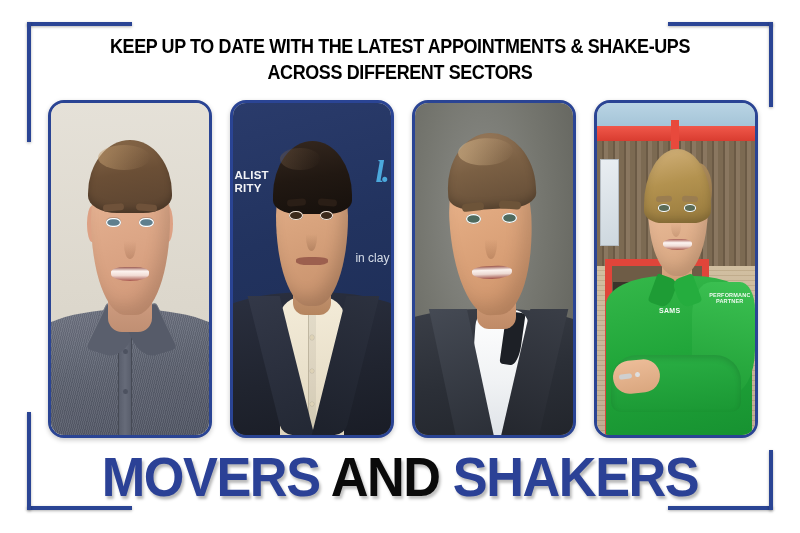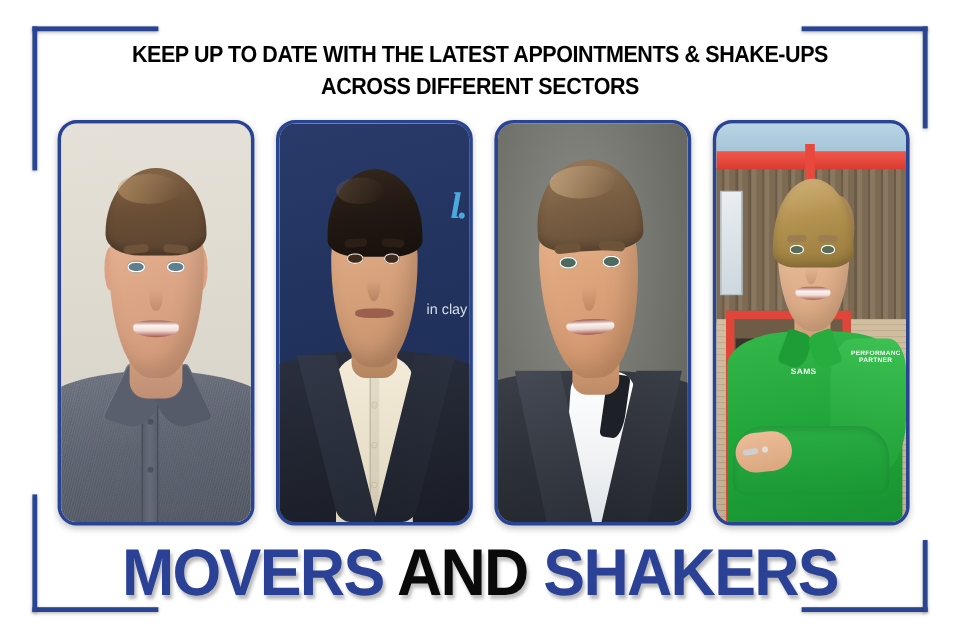--- a/index.html
+++ b/index.html
@@ -487,20 +487,22 @@
         <div class="p1-eye-r"></div>
         <div class="p1-nose"></div>
         <div class="p1-mouth"></div>
       </div>
     </div>
 
     <div class="photo-card">
       <div class="photo-inner">
         <div class="p2-bg"></div>
         <div class="p2-logo-swoosh">l.</div>
+        <div class="p2-text-l">ALIST
+RITY</div>
         <div class="p2-swirl"></div>
         <div class="p2-text-r">in clay</div>
         <div class="p2-jacket"></div>
         <div class="p2-shirt"></div>
         <div class="p2-shirt-placket"></div>
         <div class="p2-sbtn" style="top:70%"></div>
         <div class="p2-sbtn" style="top:80%"></div>
         <div class="p2-sbtn" style="top:90%"></div>
         <div class="p2-lapel-l"></div>
         <div class="p2-lapel-r"></div>

